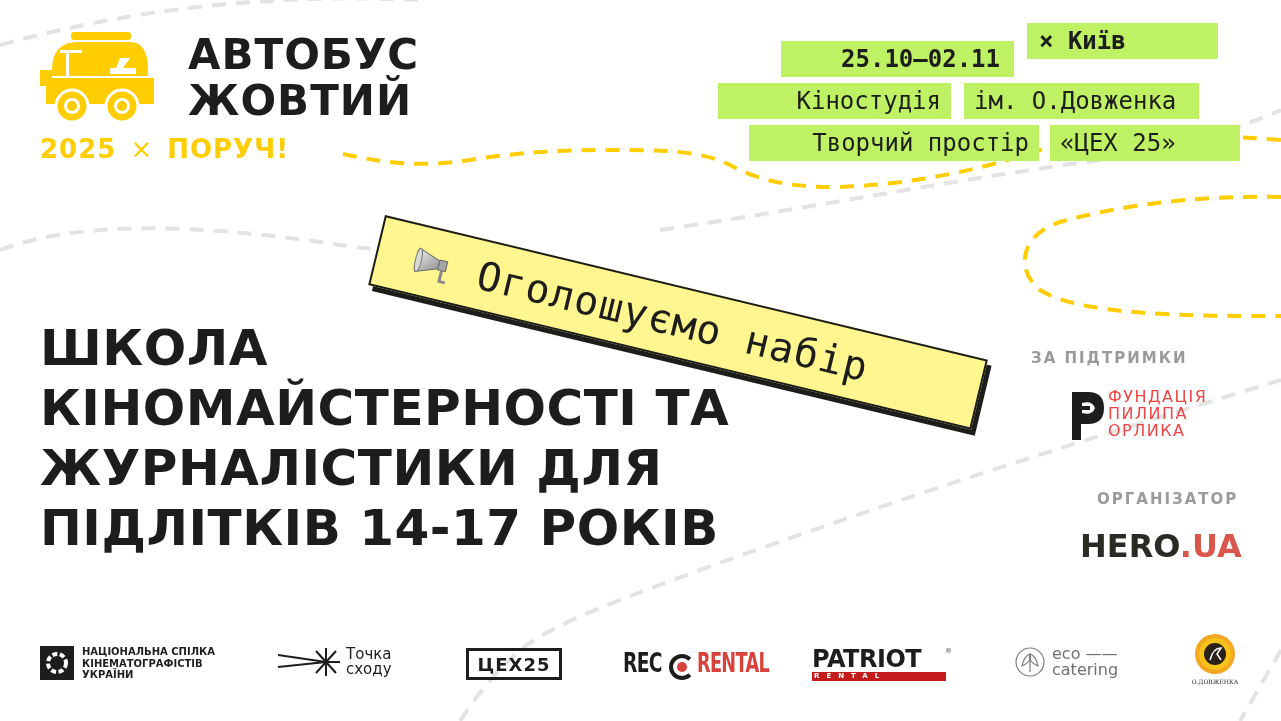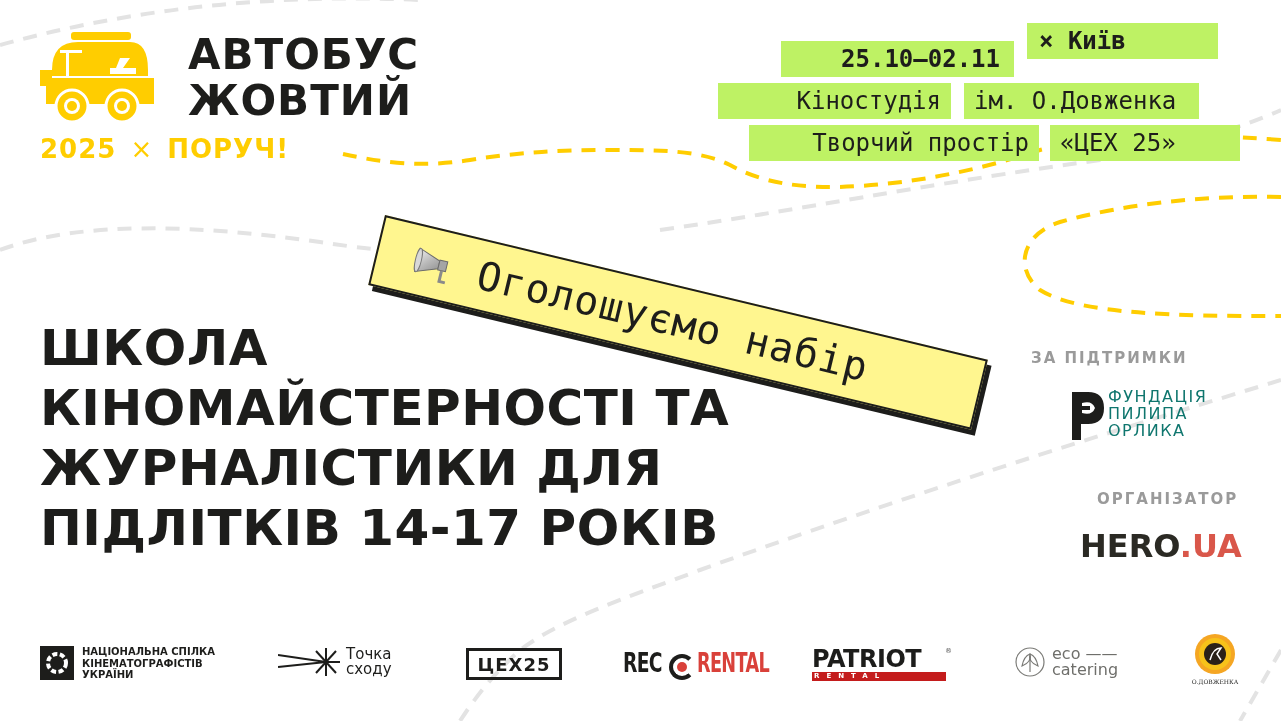--- a/index.html
+++ b/index.html
@@ -34,21 +34,21 @@
     
     .headline { position: absolute; left: 40px; top: 318px; font-family: "DejaVu Sans", sans-serif; font-weight: 900;
       font-size: 50px; line-height: 60px; color: #1d1d1b; letter-spacing: 0.5px; }
     .headline div { white-space: nowrap; }
 
     
     .label-small { position: absolute; font-family: "DejaVu Sans", sans-serif; font-weight: bold; font-size: 15px;
       color: #9a9a9a; letter-spacing: 2px; white-space: nowrap; }
     .orlyk { position: absolute; left: 1072px; top: 388px; width: 172px; height: 56px; }
     .orlyk-text { position: absolute; left: 36px; top: 0; font-family: "DejaVu Sans", sans-serif; font-size: 16px;
-      line-height: 17px; letter-spacing: 1.5px; color: #0f766e; }
+      line-height: 17px; letter-spacing: 1.5px; color: #ef4444; }
     .hero { position: absolute; left: 1072px; top: 528px; font-family: "DejaVu Sans", sans-serif; font-weight: 900;
       font-size: 32px; letter-spacing: 0; white-space: nowrap; line-height: 36px; }
     .hero .a { color: #2b2a24; margin-left: 8px; }
     .hero .b { color: #d9574a; }
 
     
     .partner { position: absolute; }
     .nsk { left: 40px; top: 646px; display: flex; align-items: center; justify-content: space-between; }
     .nsk-box { width: 34px; height: 34px; background: #1d1d1b; margin-right: 8px; display: flex; align-items: center; justify-content: center; }
     .nsk-text { font-family: "DejaVu Sans", sans-serif; font-weight: bold; font-size: 10px; line-height: 11.5px; color: #1d1d1b; }

